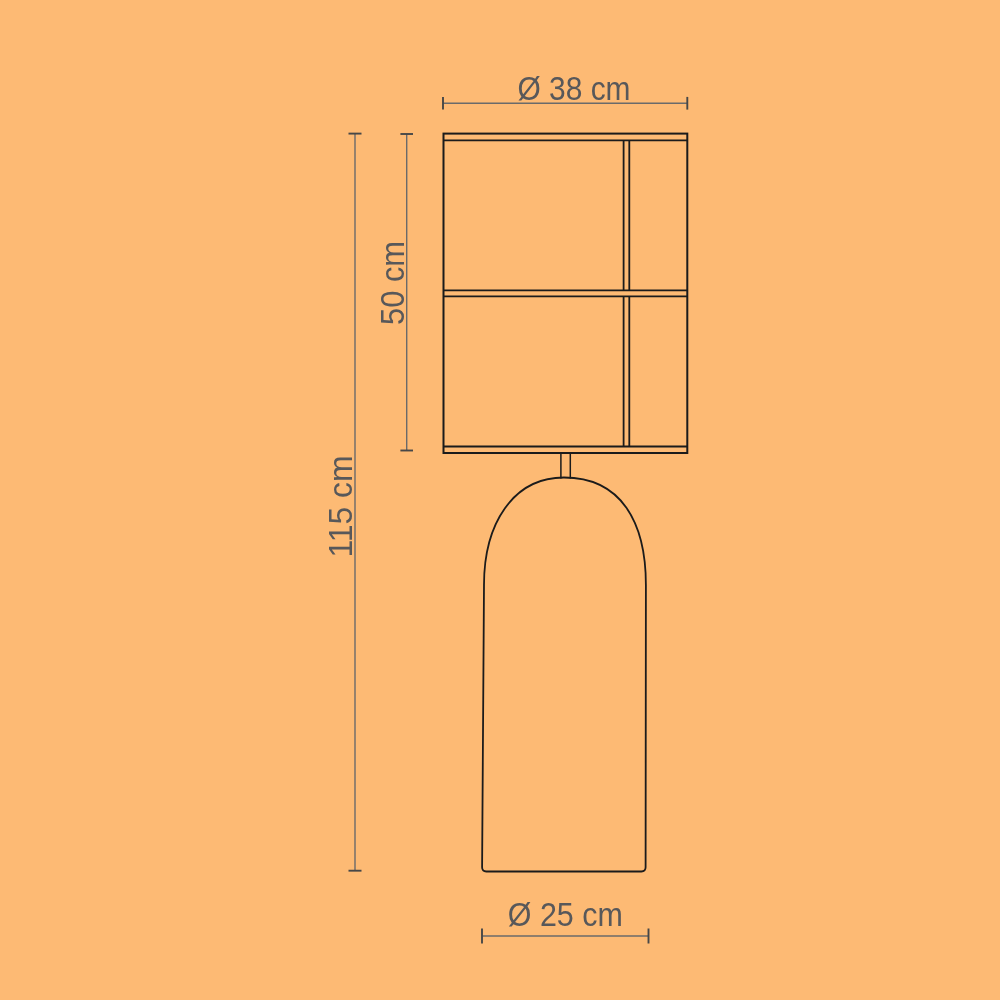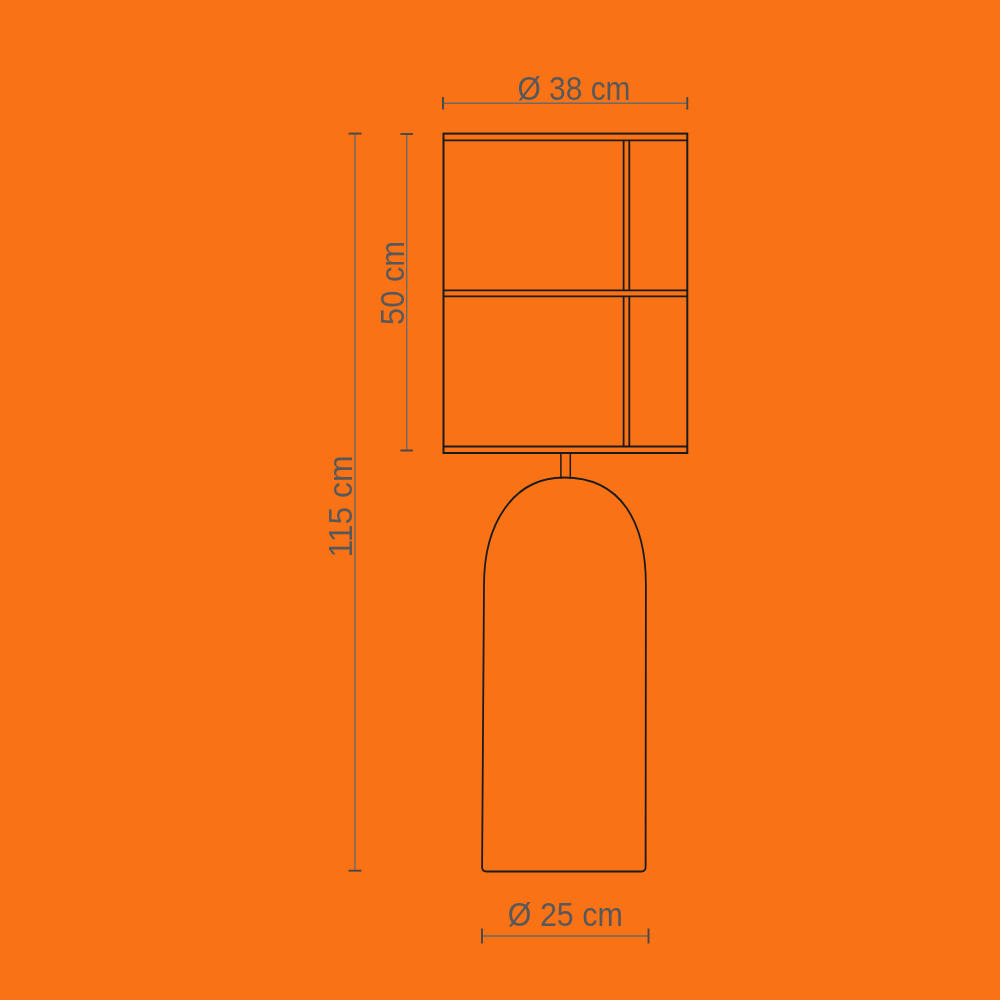--- a/index.html
+++ b/index.html
@@ -1,16 +1,16 @@
 <!DOCTYPE html>
 <html><head>
 <meta charset="utf-8">
 <style>
   html,body{margin:0;padding:0;background:#ffffff;}
-  .wrap{width:1000px;height:1000px;position:relative;background:#f97316;}
+  .wrap{width:1000px;height:1000px;position:relative;background:#fdba74;}
   svg{display:block;}
   text{font-family:"Liberation Sans", sans-serif;fill:#58585a;}
 </style>
 </head>
 <body>
 <div class="wrap">
 <svg width="1000" height="1000" viewBox="0 0 1000 1000">
 
   <g>
     <text x="517.5" y="100" font-size="34" textLength="113" lengthAdjust="spacingAndGlyphs">Ø 38 cm</text>

